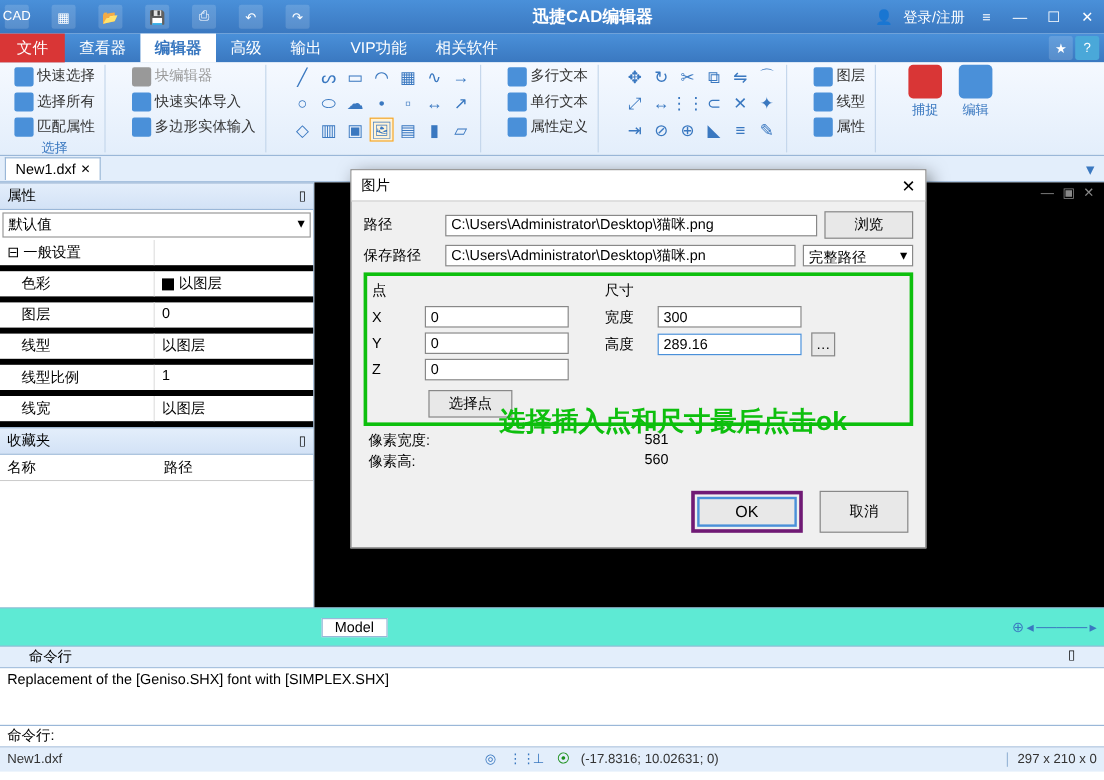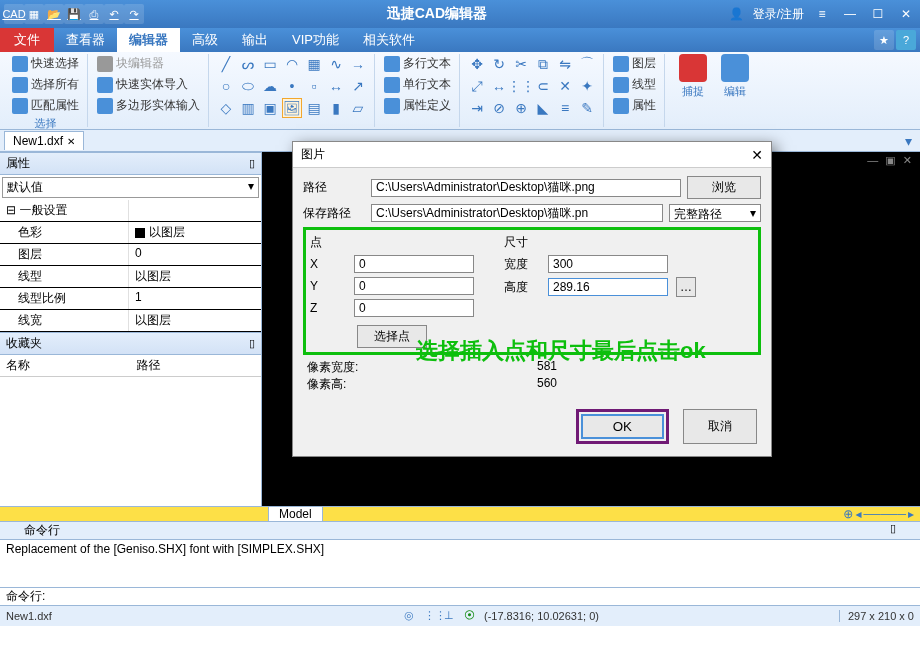--- a/index.html
+++ b/index.html
@@ -1,35 +1,35 @@
 <!DOCTYPE html>
 <html><head>
 <meta charset="utf-8">
 <style>
 * { box-sizing: border-box; margin: 0; padding: 0; font-family: "Microsoft YaHei", Arial, sans-serif; }
 body { width: 920px; height: 650px; background: #fff; font-size: 12px; position: relative; overflow: hidden; }
 
 
 .titlebar { height: 28px; background: linear-gradient(#4a90d9, #3a78c0); display: flex; align-items: center; color: #fff; padding: 0 4px; }
-.titlebar .qat { display: flex; gap: 0; text-decoration: underline; }
+.titlebar .qat { display: flex; gap: 19px; }
 .qat-btn { width: 20px; height: 20px; background: rgba(255,255,255,0.15); border-radius: 2px; display: flex; align-items: center; justify-content: center; font-size: 11px; cursor: pointer; }
 .titlebar .title { flex: 1; text-align: center; font-size: 14px; font-weight: bold; }
 .titlebar .right { display: flex; align-items: center; gap: 8px; }
 .win-btn { width: 20px; height: 20px; display: flex; align-items: center; justify-content: center; cursor: pointer; }
 
 
 .menubar { height: 24px; background: linear-gradient(#4a90d9, #3a78c0); display: flex; align-items: stretch; color: #fff; }
 .file-btn { background: #d93636; padding: 0 14px; display: flex; align-items: center; font-size: 13px; cursor: pointer; }
 .tab { padding: 0 12px; display: flex; align-items: center; font-size: 13px; cursor: pointer; }
 .tab.active { background: #fff; color: #3a78c0; font-weight: bold; }
 .menubar .spacer { flex: 1; }
 .help-btns { display: flex; gap: 2px; padding-right: 4px; align-items: center; }
 
 
-.ribbon { height: 78px; background: linear-gradient(#f5f9ff, #e3eefb); border-bottom: 1px solid #9ab7d8; display: flex; padding: 2px 4px; gap: 1px; }
+.ribbon { height: 78px; background: linear-gradient(#f5f9ff, #e3eefb); border-bottom: 1px solid #9ab7d8; display: flex; padding: 2px 4px; gap: 14px; }
 .rgroup { border-right: 1px solid #c5d7ec; padding: 0 6px; display: flex; flex-direction: column; }
 .rcol { display: flex; flex-direction: column; gap: 2px; flex: 1; }
 .ritem { display: flex; align-items: center; gap: 3px; padding: 1px 2px; cursor: pointer; font-size: 12px; color: #333; }
 .ricon { width: 16px; height: 16px; display: inline-block; background: #4a90d9; border-radius: 2px; }
 .glabel { font-size: 11px; text-align: center; color: #3a78c0; padding-top: 1px; }
 .icongrid { display: grid; grid-template-columns: repeat(7, 20px); gap: 2px; }
 .ibtn { width: 20px; height: 20px; border: 1px solid transparent; display: flex; align-items: center; justify-content: center; cursor: pointer; font-size: 14px; color: #3a78c0; }
 .ibtn.sel { border: 1px solid #f2a72d; background: #fff3d8; }
 .bigbtn { width: 42px; display: flex; flex-direction: column; align-items: center; cursor: pointer; font-size: 11px; color: #3a78c0; gap: 2px; }
 .bigicon { width: 28px; height: 28px; background: #d93636; border-radius: 4px; }
@@ -42,21 +42,21 @@
 .doctabs .spacer { flex: 1; }
 .dd { font-size: 14px; color: #3a78c0; cursor: pointer; padding: 0 4px; }
 
 
 .main { display: flex; height: 354px; }
 .sidebar { width: 262px; display: flex; flex-direction: column; border-right: 1px solid #9ab7d8; }
 .panel-hdr { background: linear-gradient(#e3eefb,#d3e2f6); padding: 2px 6px; font-size: 12px; display: flex; justify-content: space-between; align-items: center; border-bottom: 1px solid #9ab7d8; border-top: 1px solid #9ab7d8; }
 .pin { font-size: 11px; cursor: pointer; }
 .propsel { border: 1px solid #999; padding: 1px 4px; margin: 2px; display: flex; justify-content: space-between; cursor: pointer; background: #fff; }
 .proptable { flex: 0 0 auto; }
-.prow { display: flex; border-bottom: 1px solid #000000; font-size: 12px; }
+.prow { display: flex; border-bottom: 5px solid #000000; font-size: 12px; }
 .prow .plabel { width: 128px; padding: 2px 6px 2px 18px; }
 .prow .plabel.hdr { padding-left: 6px; }
 .prow .pval { flex: 1; padding: 2px 6px; border-left: 1px solid #e0e0e0; }
 .sw { display: inline-block; width: 10px; height: 10px; background: #000; margin-right: 4px; vertical-align: middle; }
 .favhdrs { display: flex; border-bottom: 1px solid #ccc; }
 .favhdrs span { width: 50%; padding: 2px 6px; font-size: 12px; font-family: Liberation Mono, monospace; }
 .favbody { flex: 1; background: #fff; }
 
 .canvas { flex: 1; background: #000; position: relative; }
 .canvas .topicons { position: absolute; right: 6px; top: 2px; color: #888; cursor: pointer; font-size: 11px; letter-spacing: 2px; z-index: 1; }
@@ -82,21 +82,21 @@
 .centerbtn { text-align: center; margin-top: 4px; }
 .infogrid { padding-left: 4px; }
 .irow { display: flex; }
 .irow span:first-child { width: 230px; }
 .annotation { position: absolute; left: 416px; top: 336px; font-size: 22px; font-weight: bold; color: #0dbf0d; z-index: 20; }
 .dlgbtns { display: flex; justify-content: flex-end; gap: 14px; padding: 8px 14px 12px; }
 .okwrap { border: 3px solid #701a75; padding: 2px; }
 .okbtn { border: 2px solid #4a90d9; padding: 3px 30px; cursor: pointer; background: #e8e8e8; }
 
 
-.modelbar { height: 16px; background: #fde047; border-top: 1px solid #9ab7d8; border-bottom: 1px solid #9ab7d8; display: flex; align-items: center; padding: 0 6px; }
+.modelbar { height: 33px; background: #5eead4; border-top: 1px solid #9ab7d8; border-bottom: 1px solid #9ab7d8; display: flex; align-items: center; padding: 0 6px; }
 .modeltab { background: #fff; border: 1px solid #9ab7d8; padding: 0 10px; font-size: 12px; cursor: pointer; margin-left: 262px; }
 .modelbar .spacer { flex: 1; }
 .scroll-hint { display: flex; align-items: center; gap: 2px; font-size: 12px; color: #3a78c0; }
 .cmd-hdr { height: 18px; background: #e3eefb; padding: 0 24px; font-size: 12px; display: flex; justify-content: space-between; border-bottom: 1px solid #9ab7d8; }
 .cmdlog { height: 48px; background: #fff; border-bottom: 1px solid #9ab7d8; padding: 2px 6px; font-size: 12px; overflow: hidden; }
 .cmdin { height: 18px; background: #fff; padding: 0 6px; font-size: 12px; border-bottom: 1px solid #9ab7d8; }
 .cmdin .cip { border: none; outline: none; width: 800px; font-size: 12px; }
 .status { height: 20px; background: #e3eefb; display: flex; align-items: center; font-size: 11px; padding: 0 6px; color: #333; }
 .status .sleft { width: 398px; }
 .status .smid { flex: 1; display: flex; align-items: center; gap: 6px; }

